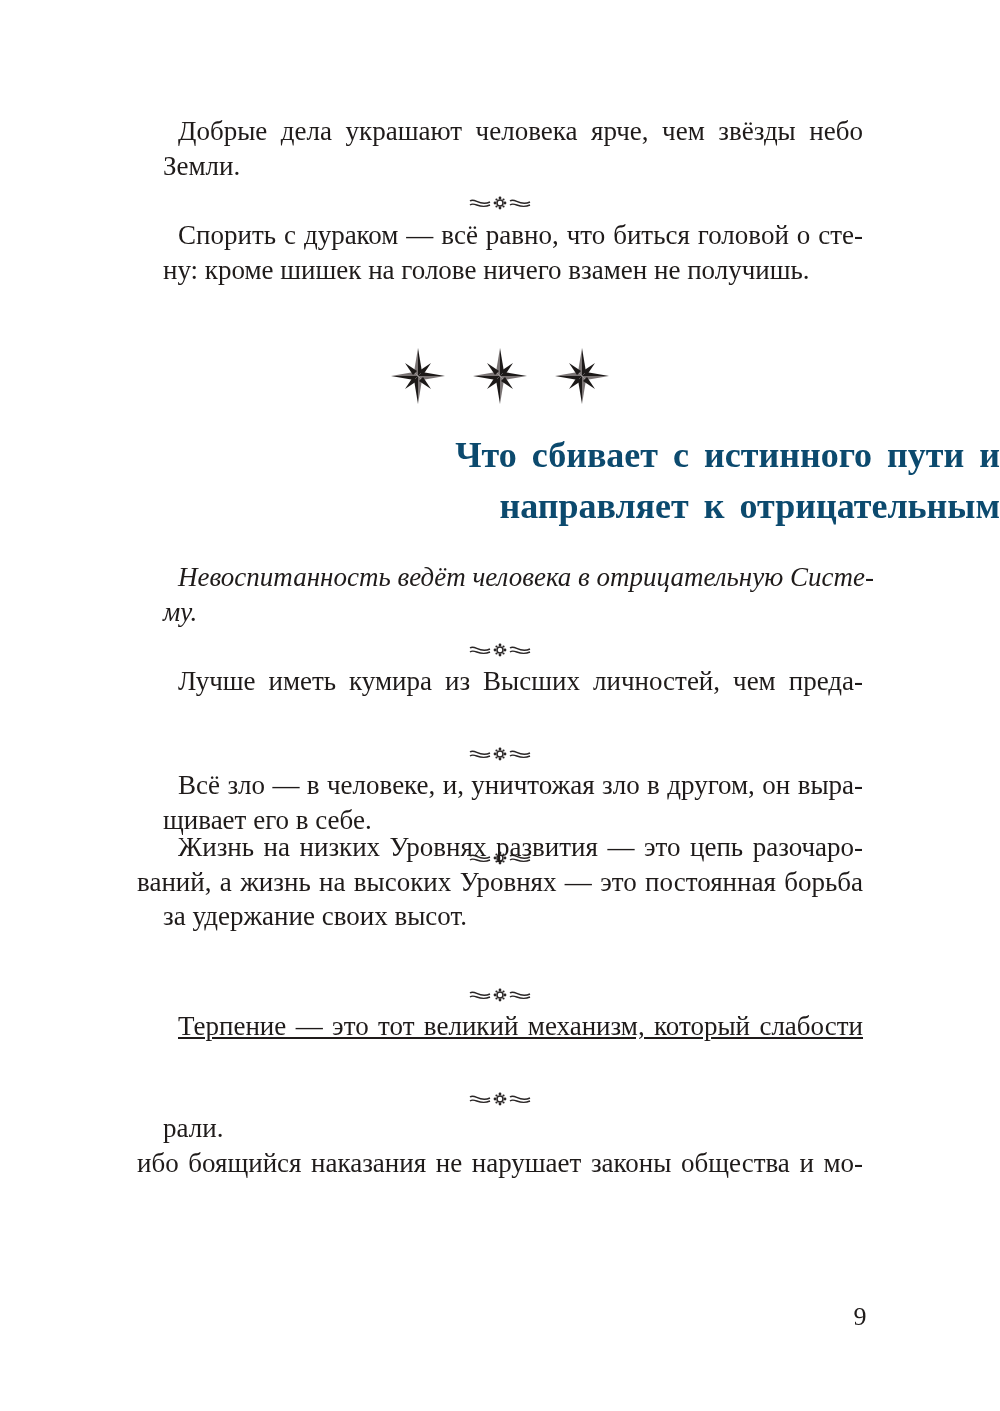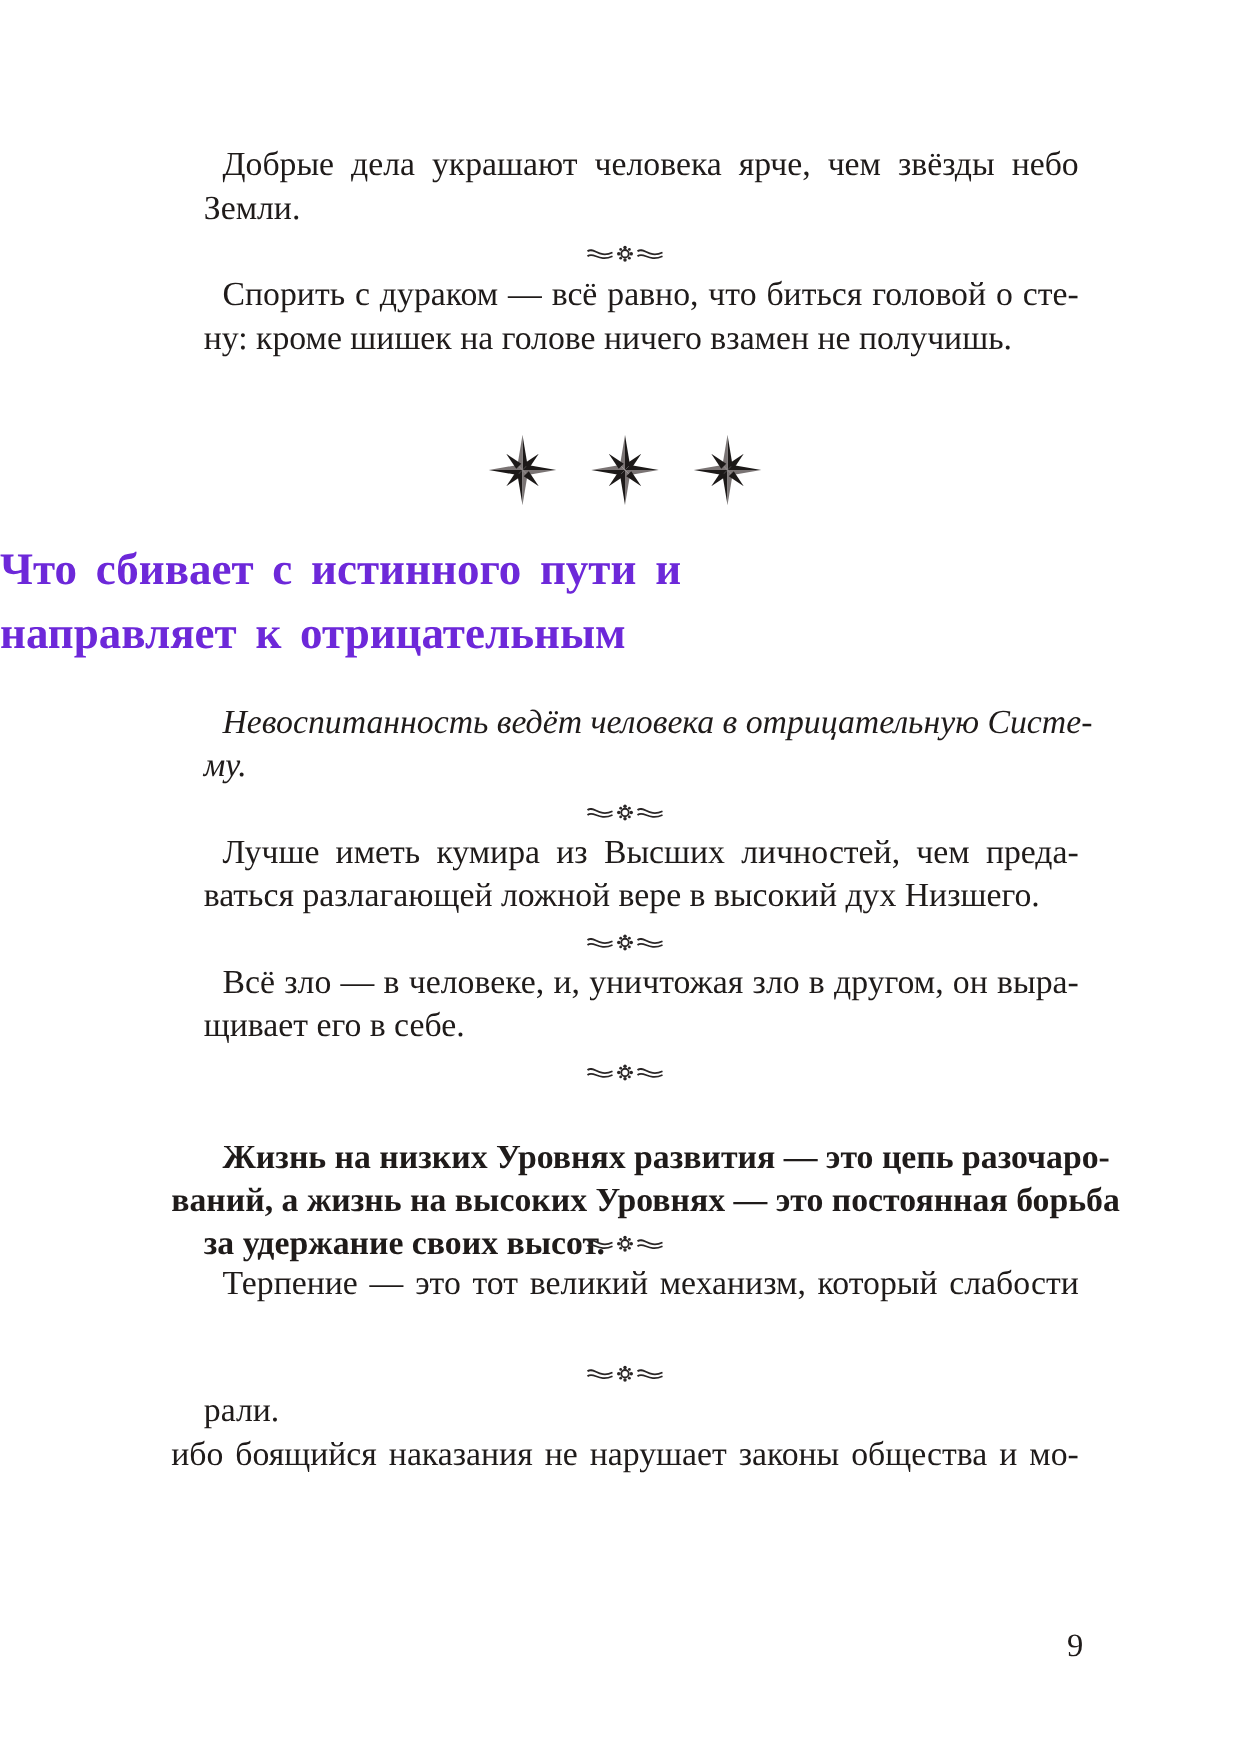--- a/index.html
+++ b/index.html
@@ -25,23 +25,23 @@
     .divider {
       position: absolute; left: 0; width: 1000px; height: 20px;
       display: flex; justify-content: center; align-items: center; gap: 2px;
     }
     .divider svg { display: block; }
     .stars {
       position: absolute; left: 0; top: 346px; width: 1000px; height: 60px;
       display: flex; justify-content: center; gap: 26px;
     }
     .heading {
-      position: absolute; left: 0; width: 1000px; text-align: left;
+      position: absolute; left: 0; width: 1000px; text-align: right;
       font-family: "Liberation Serif", "DejaVu Serif", serif;
-      font-weight: bold; font-size: 36px; line-height: 51px; color: #6d28d9;
+      font-weight: bold; font-size: 36px; line-height: 51px; color: #0c4a6e;
       word-spacing: 6px;
     }
     .page-number {
       position: absolute; left: 840px; top: 1302px; width: 40px; text-align: center;
       font-size: 26px; color: #1f1b1a;
     }
   </style>
 </head>
 <body>
 
@@ -164,21 +164,20 @@
         </g>
       </svg>
     <svg width="22" height="12" viewBox="0 0 22 12">
         <path d="M1 4 C6 0, 10 10, 21 5 M1 8 C6 4, 10 13, 21 8" stroke="#2a2626" stroke-width="1.4" fill="none"></path>
       </svg>
   </div>
 
   <div class="text-block" style="top:664px;">
     <p class="para">
       <span class="line first">Лучше иметь кумира из Высших личностей, чем преда-</span>
-      <span class="line last">ваться разлагающей ложной вере в высокий дух Низшего.</span>
     </p>
   </div>
 
   <div class="divider" style="top:744px;">
     <svg width="22" height="12" viewBox="0 0 22 12">
         <path d="M1 4 C6 0, 10 10, 21 5 M1 8 C6 4, 10 13, 21 8" stroke="#2a2626" stroke-width="1.4" fill="none"></path>
       </svg>
     <svg width="14" height="14" viewBox="0 0 14 14">
         <circle cx="7" cy="7" r="3" fill="none" stroke="#2a2626" stroke-width="1.5"></circle>
         <g fill="#2a2626">
@@ -219,21 +218,21 @@
           <circle cx="10.5" cy="3.5" r="1.1"></circle>
           <circle cx="3.5" cy="10.5" r="1.1"></circle>
           <circle cx="10.5" cy="10.5" r="1.1"></circle>
         </g>
       </svg>
     <svg width="22" height="12" viewBox="0 0 22 12">
         <path d="M1 4 C6 0, 10 10, 21 5 M1 8 C6 4, 10 13, 21 8" stroke="#2a2626" stroke-width="1.4" fill="none"></path>
       </svg>
   </div>
 
-  <div class="text-block" style="top:908px;font-weight:bold;">
+  <div class="text-block" style="top:830px;">
     <p class="para">
       <span class="line first">Жизнь на низких Уровнях развития — это цепь разочаро-</span>
       <span class="line">ваний, а жизнь на высоких Уровнях — это постоянная борьба</span>
       <span class="line last">за удержание своих высот.</span>
     </p>
   </div>
 
   <div class="divider" style="top:985px;">
     <svg width="22" height="12" viewBox="0 0 22 12">
         <path d="M1 4 C6 0, 10 10, 21 5 M1 8 C6 4, 10 13, 21 8" stroke="#2a2626" stroke-width="1.4" fill="none"></path>
@@ -249,21 +248,21 @@
           <circle cx="10.5" cy="3.5" r="1.1"></circle>
           <circle cx="3.5" cy="10.5" r="1.1"></circle>
           <circle cx="10.5" cy="10.5" r="1.1"></circle>
         </g>
       </svg>
     <svg width="22" height="12" viewBox="0 0 22 12">
         <path d="M1 4 C6 0, 10 10, 21 5 M1 8 C6 4, 10 13, 21 8" stroke="#2a2626" stroke-width="1.4" fill="none"></path>
       </svg>
   </div>
 
-  <div class="text-block" style="top:1009px;">
+  <div class="text-block" style="top:1009px;text-decoration:underline;">
     <p class="para">
       <span class="line first">Терпение — это тот великий механизм, который слабости</span>
     </p>
   </div>
 
   <div class="divider" style="top:1089px;">
     <svg width="22" height="12" viewBox="0 0 22 12">
         <path d="M1 4 C6 0, 10 10, 21 5 M1 8 C6 4, 10 13, 21 8" stroke="#2a2626" stroke-width="1.4" fill="none"></path>
       </svg>
     <svg width="14" height="14" viewBox="0 0 14 14">

